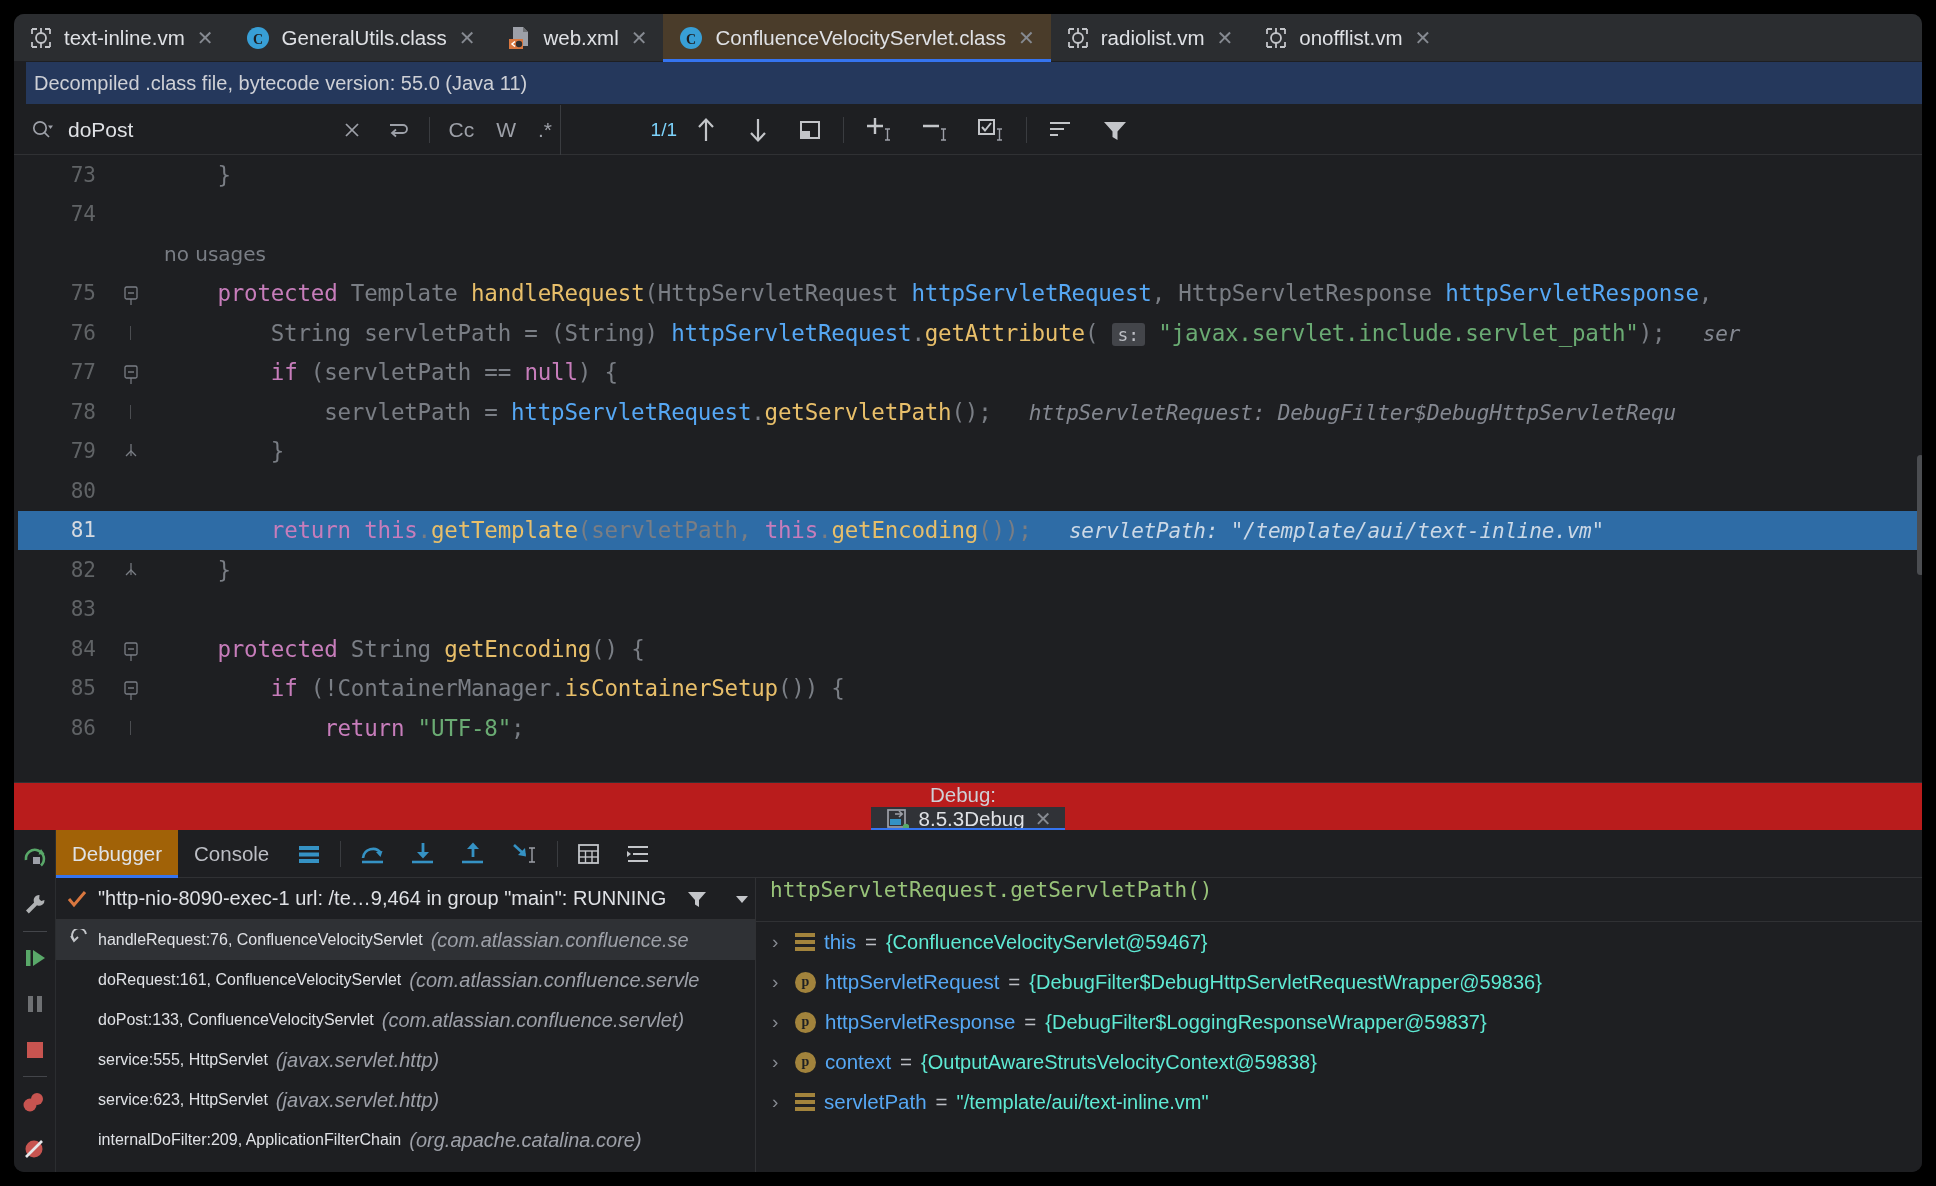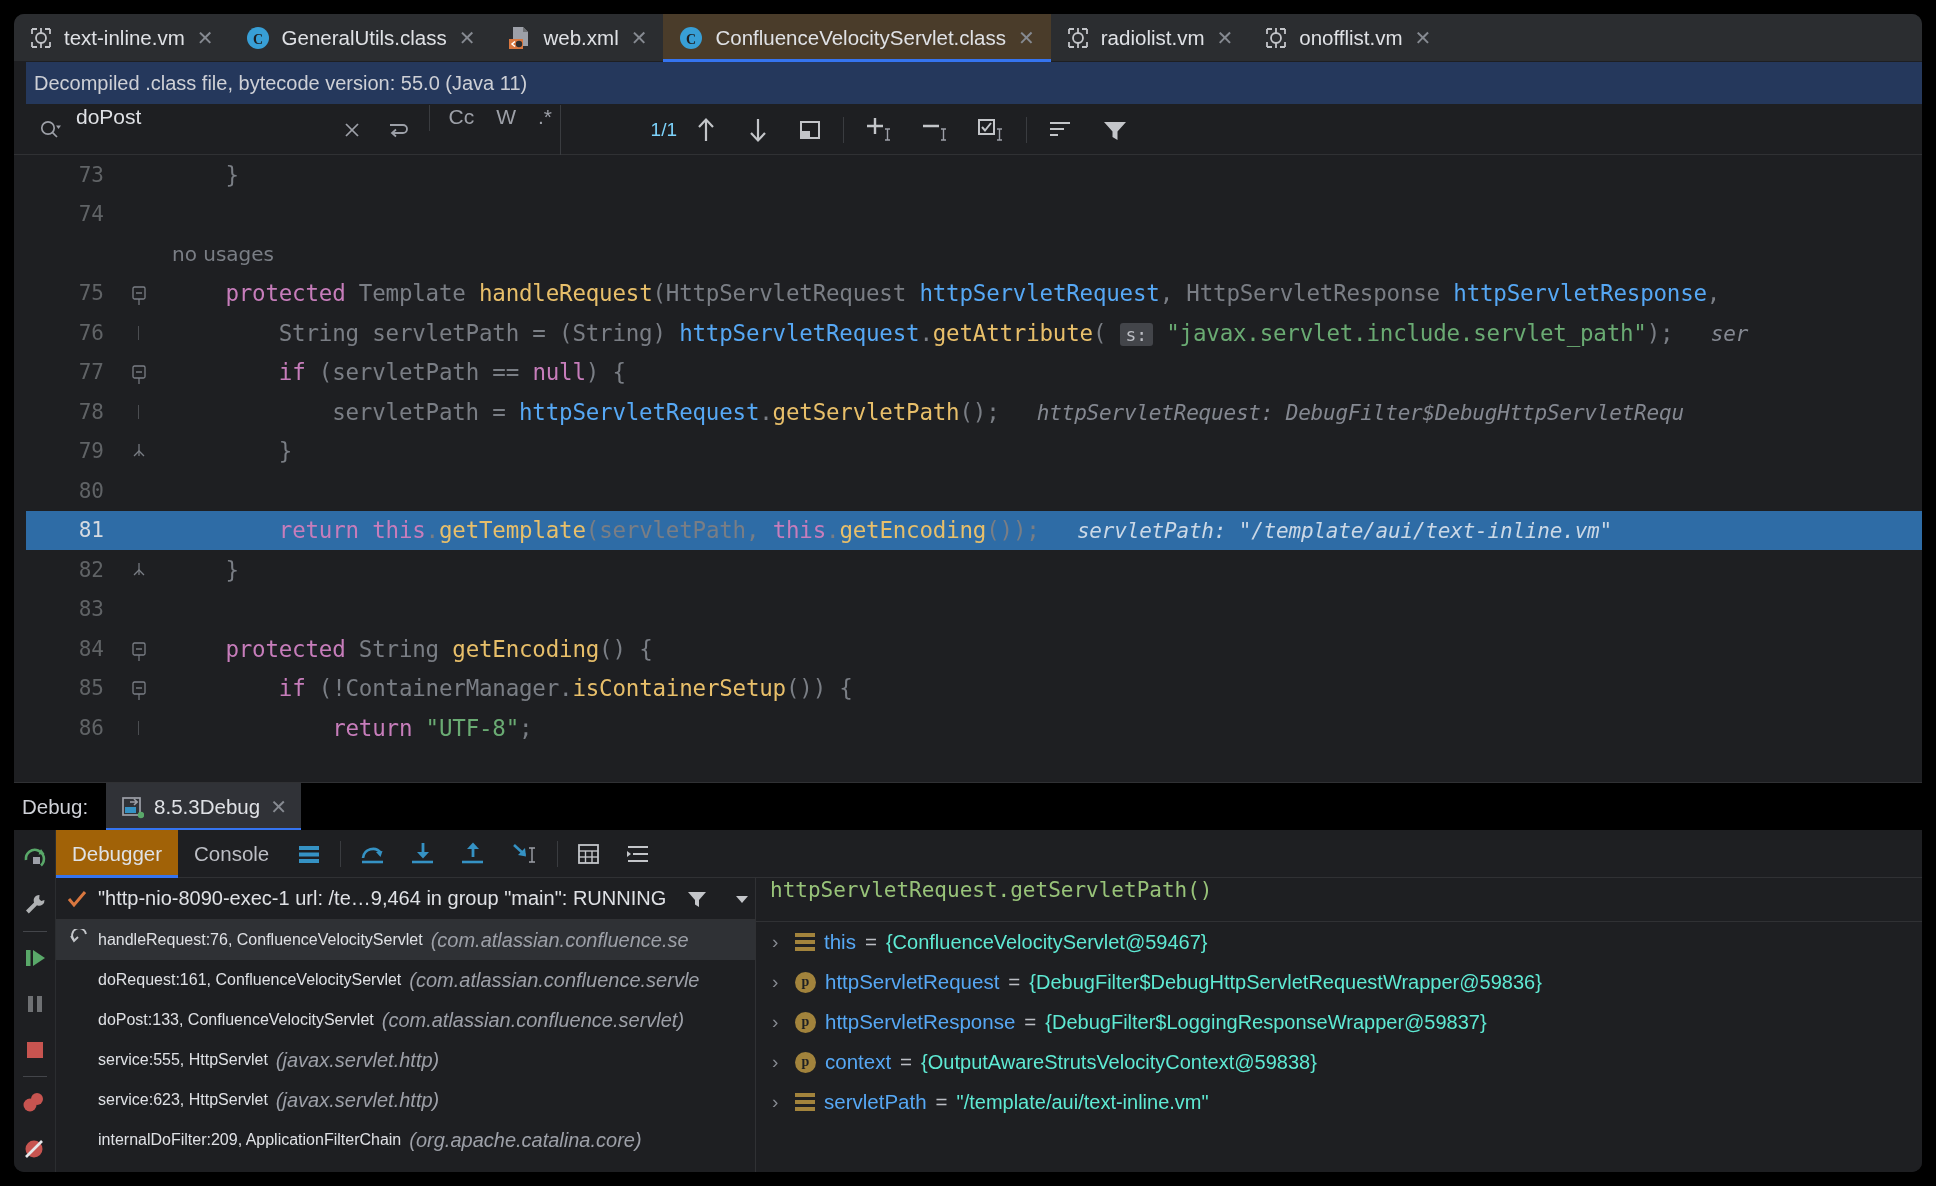--- a/index.html
+++ b/index.html
@@ -73,24 +73,24 @@
 
   
   .findbar {
     position: absolute; left: 0; top: 91px;
     width: 100%; height: 50px;
     background: #1E1F22;
     display: flex; align-items: center;
     border-bottom: 1px solid #303134;
   }
   .find-field {
-    display: flex; 
+    display: flex; align-items: center;
     width: 547px; height: 50px;
     border-right: 1px solid #3A3C40;
-    padding-left: 24px;
+    padding-left: 16px;
     gap: 6px;
   }
   .find-text {
     font-size: 21px; color: #DFE1E5;
     flex: 1;
     margin-left: 8px;
   }
   .ft-btn { padding: 0 9px; cursor: pointer; }
   .ft-sep { width: 1px; height: 26px; background: #3A3C40; margin: 0 4px; }
   .ft-toggle {
@@ -100,21 +100,21 @@
   }
   .counter {
     font-size: 19px; color: #7dd3fc;
     margin: 0 0 0 46px; width: 70px; text-align: right;
   }
   .tb-icons { display: flex; align-items: center; gap: 6px; margin-left: 6px; }
   .tb-icons .ft-btn { padding: 0 10px; }
 
   
   .editor {
-    position: absolute; left: 12px; top: 141px;
+    position: absolute; left: 4px; top: 141px;
     width: 100%; height: 627px;
     background: #1E1F22;
     overflow: hidden;
   }
   .codearea {
     position: absolute; left: 0; top: 0;
     width: 100%; height: 100%;
   }
   .crow {
     position: relative;
@@ -171,23 +171,24 @@
   .foldline {
     position: absolute; left: 50%; top: 0;
     width: 1px; height: 100%;
     background: #4B4D51;
   }
 
   
   .dbg-head {
     position: absolute; left: 0; top: 768px;
     width: 100%; height: 48px;
-    background: #000000;
+    background: #b91c1c;
     display: flex; align-items: center;
     border-top: 1px solid #303134;
+    flex-direction: column;
   }
   .dbg-label {
     font-size: 20.5px; color: #CED0D6;
     padding: 0 18px 0 8px;
   }
   .dbg-tab {
     display: flex; align-items: center; gap: 10px;
     height: 48px; padding: 0 14px;
     background: #303237; position: relative;
   }

